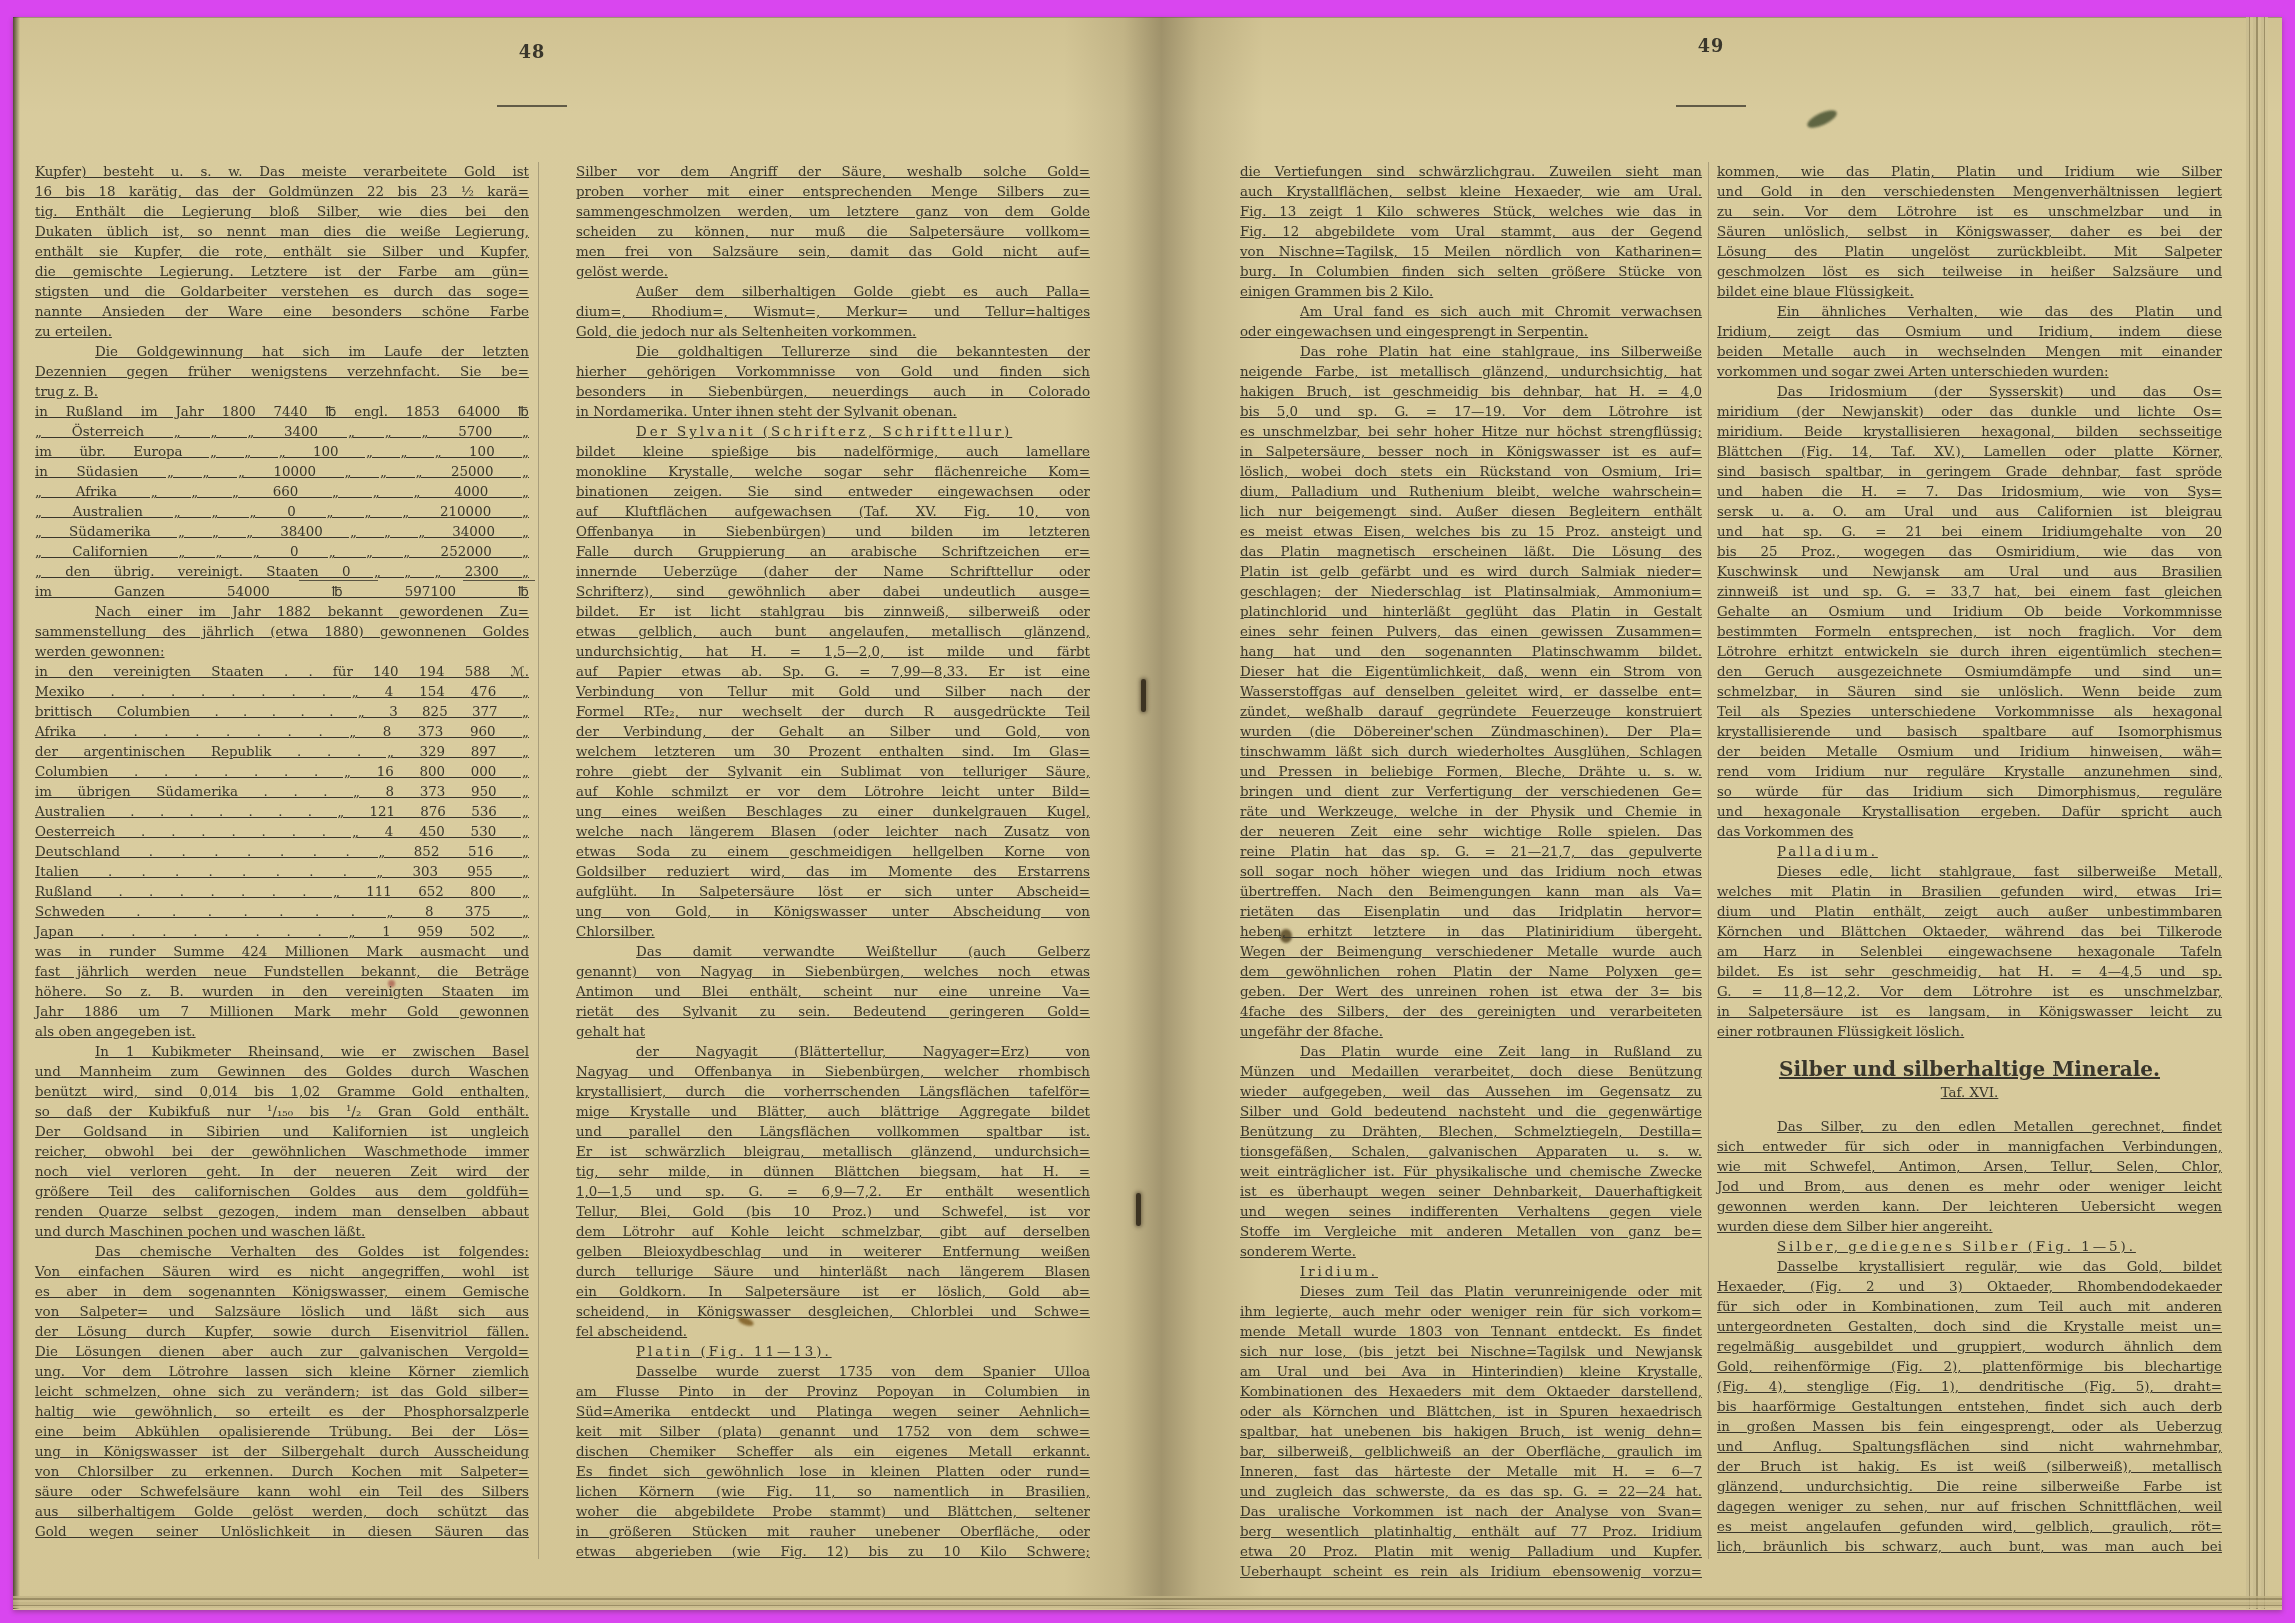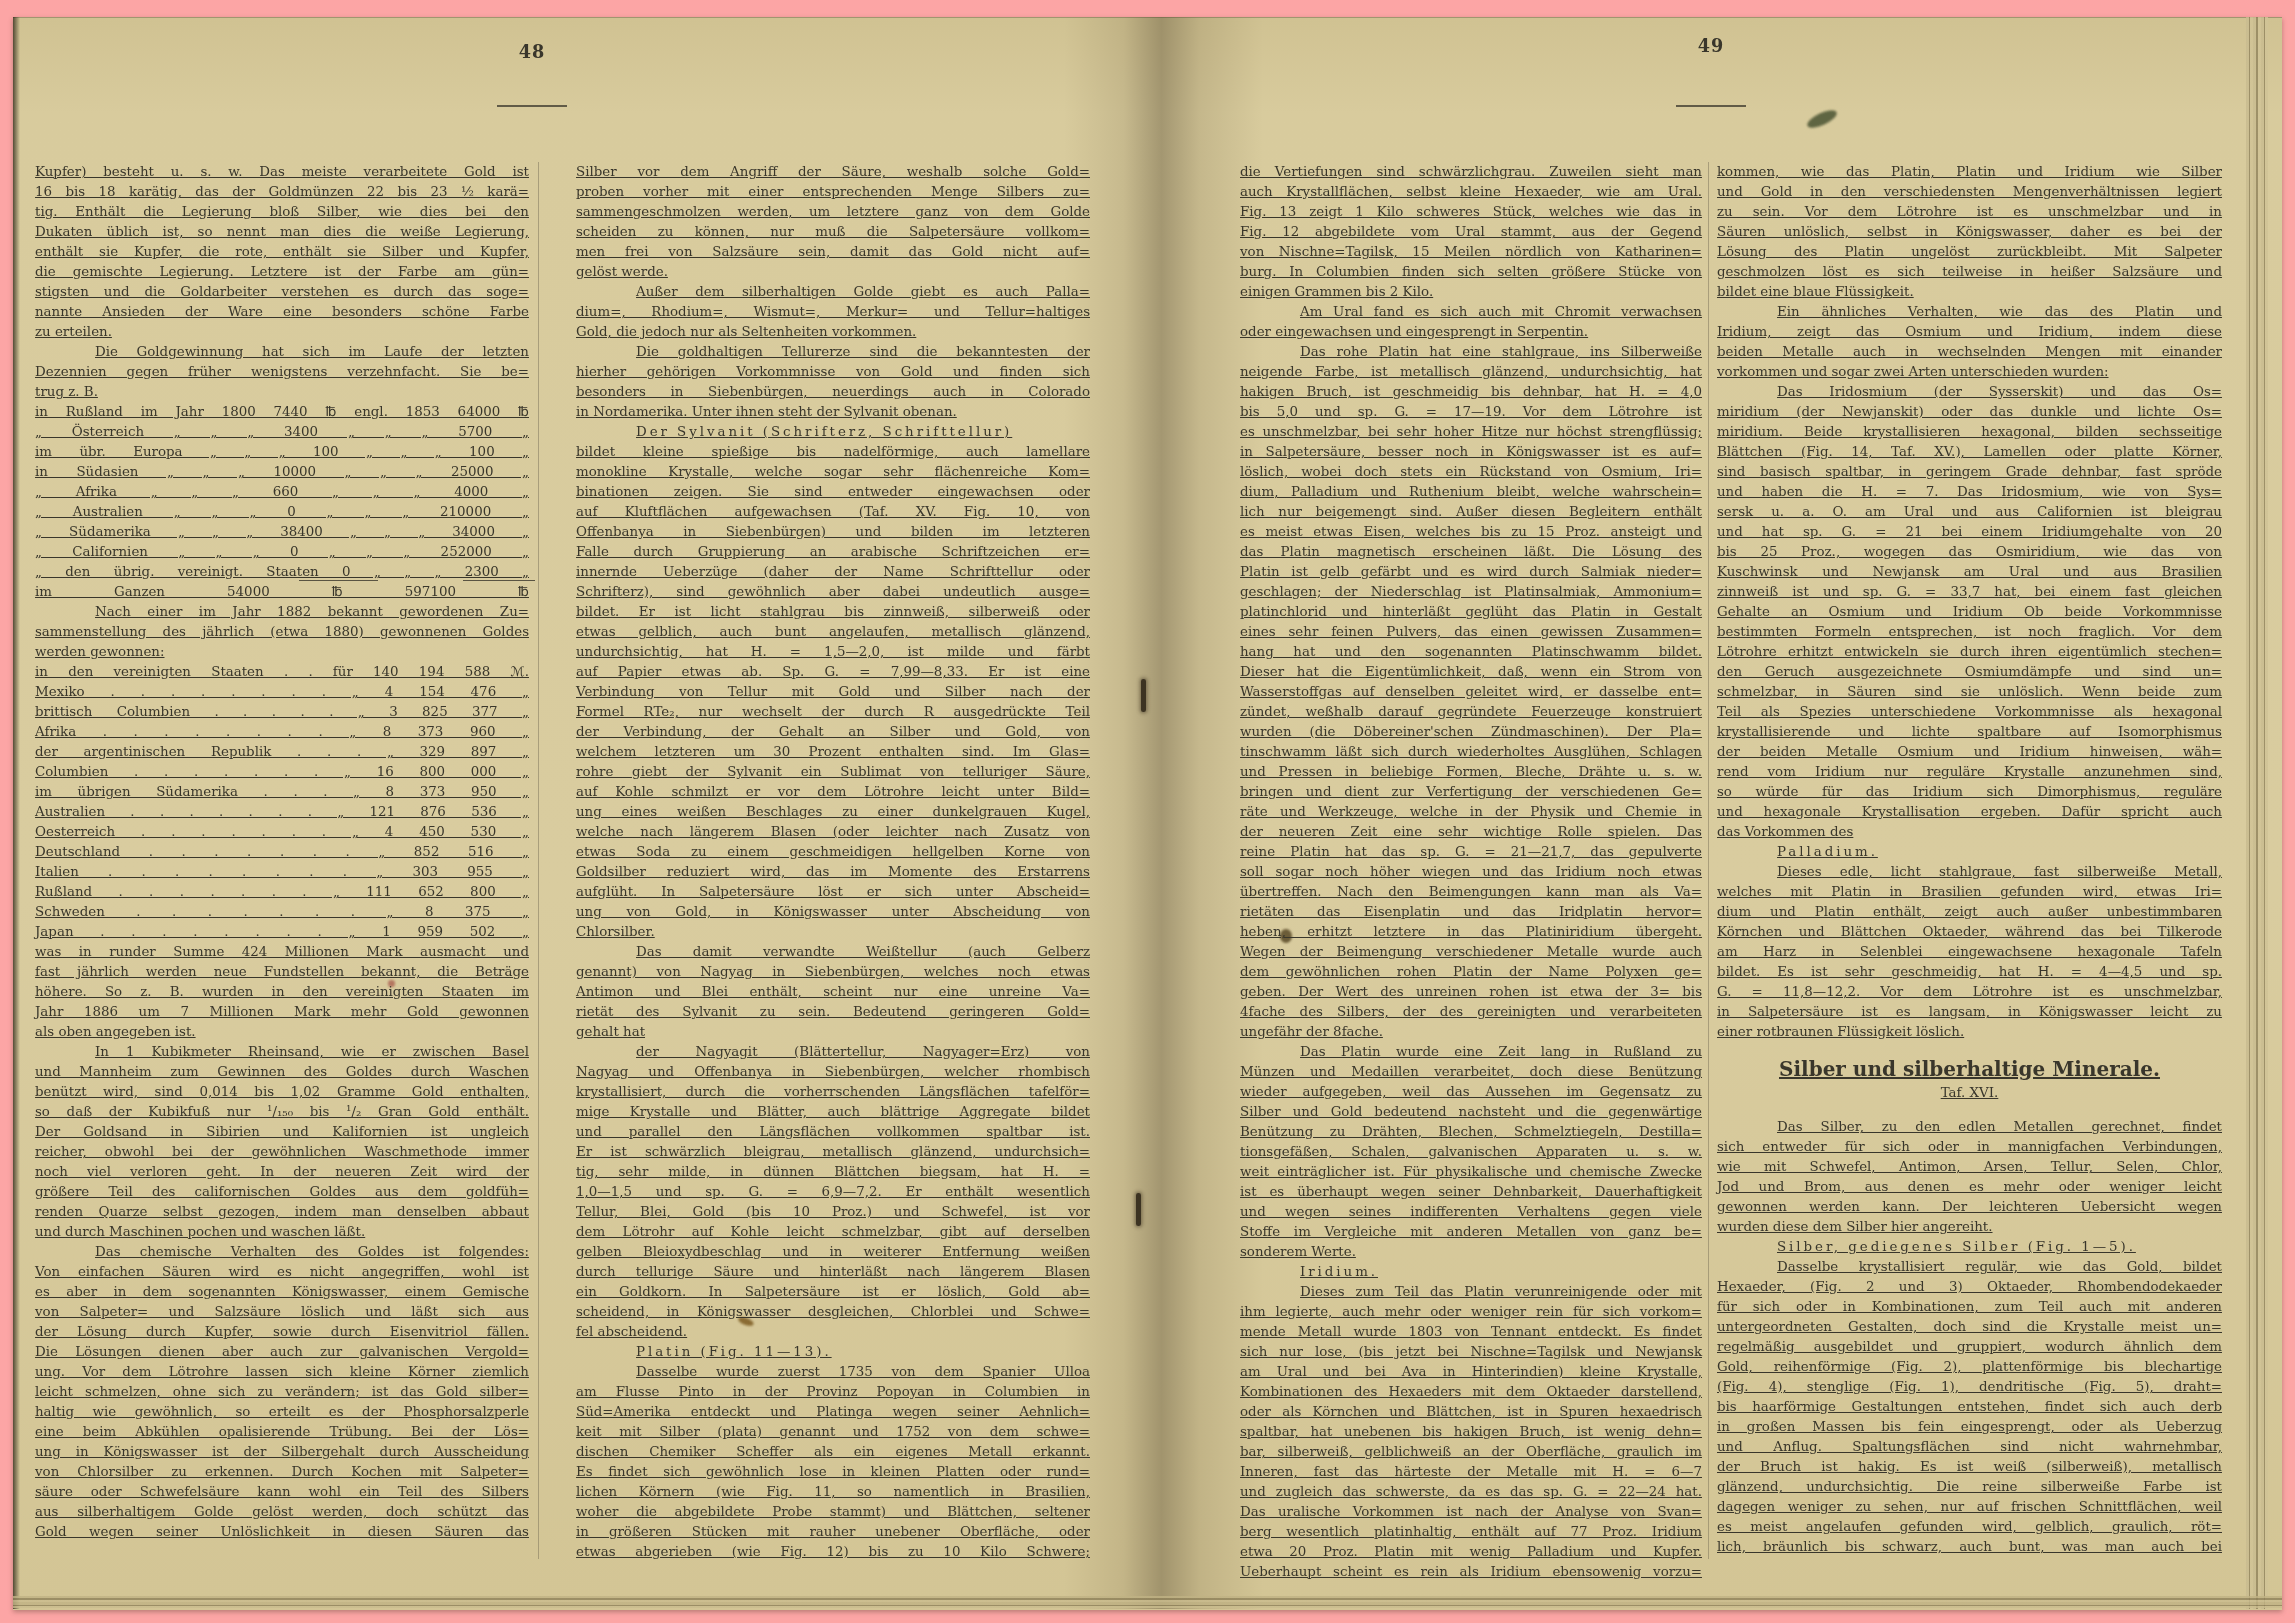--- a/index.html
+++ b/index.html
@@ -1,16 +1,16 @@
 <!DOCTYPE html>
 <html style="font-size:7.4px"><head>
 <meta charset="utf-8">
 <style>
   html,body{margin:0;padding:0;width:2295px;height:1623px;background:#efede8;}
-  .scan{position:relative;width:2295px;height:1623px;background:#fca5a5;overflow:hidden;
+  .scan{position:relative;width:2295px;height:1623px;background:#d946ef;overflow:hidden;
         font-family:"DejaVu Serif","Liberation Serif","DejaVu Sans",serif;color:#39362b;}
   .book{position:absolute;left:13px;top:16.6px;width:2269px;height:1592px;
         background:linear-gradient(180deg,#d0c292 0%,#d8cb9d 6%,#d9cc9f 55%,#d3c595 100%);
         border-top:1.4px solid rgba(70,60,40,.35);
         box-shadow:0 1.8px 4.6px rgba(60,50,30,.35);}
   .left-edge{position:absolute;left:13px;top:16.6px;width:6.5px;height:1592px;
         background:linear-gradient(90deg,rgba(40,33,20,.75),rgba(40,33,20,0));}
   .gutter{position:absolute;left:1064px;top:16.6px;width:199px;height:1592px;
         background:linear-gradient(90deg,rgba(0,0,0,0) 0%,rgba(95,80,48,.14) 30%,rgba(62,50,28,.34) 49%,rgba(95,80,48,.16) 68%,rgba(0,0,0,0) 100%);}
   .right-edge{position:absolute;left:2246px;top:16.6px;width:22px;height:1592px;
@@ -305,21 +305,21 @@
       <div class="line">und hat sp. G. = 21 bei einem Iridiumgehalte von 20</div>
       <div class="line">bis 25 Proz., wogegen das Osmiridium, wie das von</div>
       <div class="line">Kuschwinsk und Newjansk am Ural und aus Brasilien</div>
       <div class="line">zinnweiß ist und sp. G. = 33,7 hat, bei einem fast gleichen</div>
       <div class="line">Gehalte an Osmium und Iridium Ob beide Vorkommnisse</div>
       <div class="line">bestimmten Formeln entsprechen, ist noch fraglich. Vor dem</div>
       <div class="line">Lötrohre erhitzt entwickeln sie durch ihren eigentümlich stechen=</div>
       <div class="line">den Geruch ausgezeichnete Osmiumdämpfe und sind un=</div>
       <div class="line">schmelzbar, in Säuren sind sie unlöslich. Wenn beide zum</div>
       <div class="line">Teil als Spezies unterschiedene Vorkommnisse als hexagonal</div>
-      <div class="line">krystallisierende und lichte spaltbare auf Isomorphismus</div>
+      <div class="line">krystallisierende und basisch spaltbare auf Isomorphismus</div>
       <div class="line">der beiden Metalle Osmium und Iridium hinweisen, wäh=</div>
       <div class="line">rend vom Iridium nur reguläre Krystalle anzunehmen sind,</div>
       <div class="line">so würde für das Iridium sich Dimorphismus, reguläre</div>
       <div class="line">und hexagonale Krystallisation ergeben. Dafür spricht auch</div>
       <div class="line end">das Vorkommen des</div>
       <div class="line end ind sp">Palladium.</div>
       <div class="line ind">Dieses edle, licht stahlgraue, fast silberweiße Metall,</div>
       <div class="line">welches mit Platin in Brasilien gefunden wird, etwas Iri=</div>
       <div class="line">dium und Platin enthält, zeigt auch außer unbestimmbaren</div>
       <div class="line">Körnchen und Blättchen Oktaeder, während das bei Tilkerode</div>

